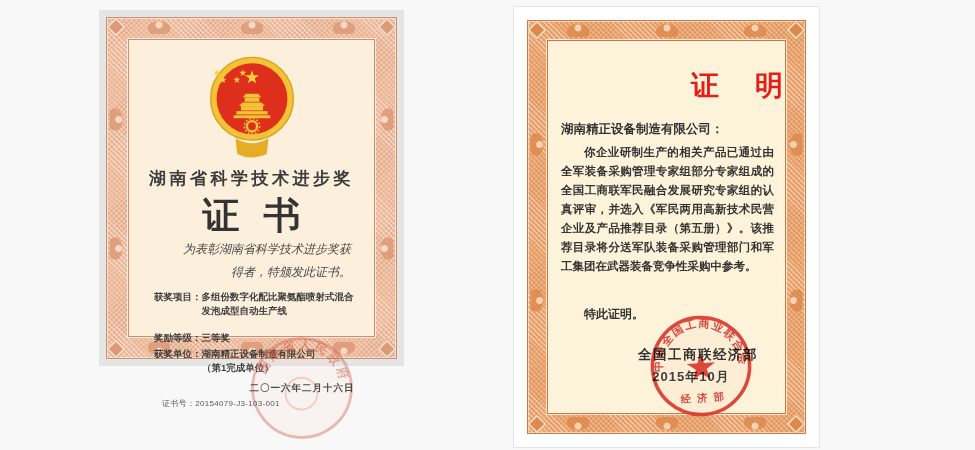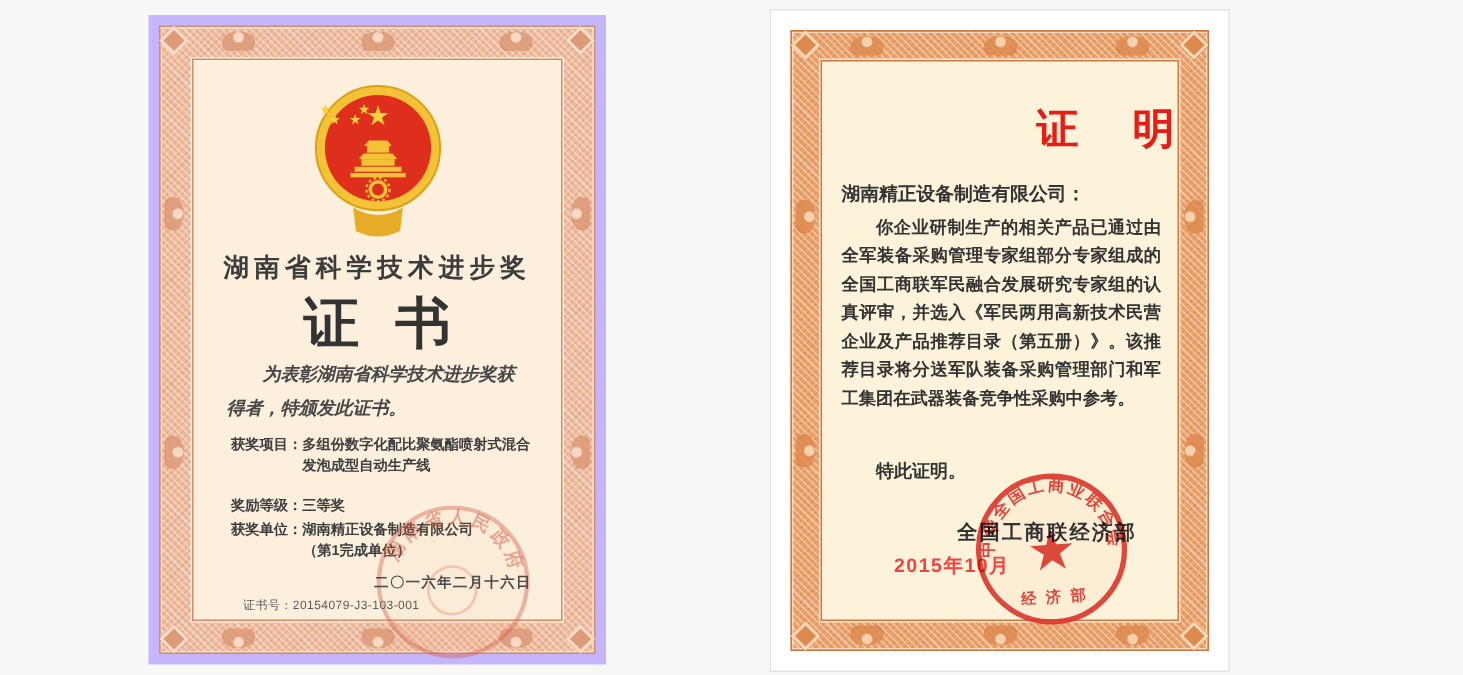--- a/index.html
+++ b/index.html
@@ -1,20 +1,20 @@
 <!DOCTYPE html>
 <html><head>
 <meta charset="utf-8">
 <style>
   html,body{margin:0;padding:0;}
   body{font-family:"Liberation Serif", serif; -webkit-font-smoothing:antialiased;}
   .stage{position:relative;width:975px;height:450px;background:#f8f8f8;overflow:hidden;}
 
   .cert{position:absolute;}
-  .cert-left{left:99px;top:10px;width:305px;height:433px;background:#c4b5fd;
+  .cert-left{left:99px;top:10px;width:305px;height:356px;background:#e5e5e5;
     --band:#f0bc9e;--band-dark:#dc9a78;--band-line:#cf8d69;--band-light:#f9ddcb;--paper:#fcf0dd;}
   .cert-right{left:513px;top:6px;width:305px;height:440px;background:#ffffff;border:1px solid #e4e4e4;
     --band:#eca36b;--band-dark:#dd8a4e;--band-line:#cc7a40;--band-light:#f8d9b8;--paper:#fdf3da;}
 
   .band{position:absolute;z-index:1;
     background:
       repeating-linear-gradient(45deg, rgba(255,255,255,.40) 0 1px, rgba(255,255,255,0) 1px 3.5px),
       repeating-linear-gradient(-45deg, rgba(140,60,30,.13) 0 1px, rgba(140,60,30,0) 1px 3.5px),
       var(--band);
     border:1px solid var(--band-line);
@@ -38,22 +38,22 @@
   .corner{position:absolute;width:14px;height:14px;background:var(--band-dark);transform:rotate(45deg);
     box-shadow:inset 0 0 0 2px var(--band-light), inset 0 0 0 4px var(--band-dark);} 
   .c-tl{top:2px;left:2px;} .c-tr{top:2px;right:2px;} .c-bl{bottom:2px;left:2px;} .c-br{bottom:2px;right:2px;}
 
   
   .emblem{position:absolute;left:50%;top:42px;transform:translateX(-50%);width:92px;height:110px;}
   .l-title{position:absolute;top:157px;left:0;width:100%;text-align:center;
     font-family:"Liberation Sans",sans-serif;font-weight:bold;font-size:17px;letter-spacing:3.5px;color:#3c3c3c;}
   .l-sub{position:absolute;top:181px;left:0;width:100%;text-align:center;
     font-family:"Liberation Sans",sans-serif;font-weight:bold;font-size:37px;letter-spacing:24px;padding-left:24px;box-sizing:border-box;color:#333;}
-  .l-dedication{position:absolute;top:228px;left:52px;width:200px;font-size:12px;font-style:italic;font-weight:700;
-    line-height:1.9;text-indent:2em;color:#474747;}
+  .l-dedication{position:absolute;top:228px;left:52px;width:200px;font-size:12px;font-style:italic;font-weight:400;
+    line-height:1.9;text-indent:2em;color:#474747;text-align:right;}
   .l-fields{position:absolute;top:280px;left:55px;width:202px;font-family:"Liberation Sans",sans-serif;
     font-size:9.5px;color:#3d3d3d;font-weight:600;line-height:1.45;}
   .fieldrow{display:flex;}
   .flabel{white-space:nowrap;}
   .fval{flex:1;}
   .row-grade{margin-top:13px;}
   .row-unit{margin-top:3px;}
   .funit-note{margin-left:48px;width:118px;}
   .l-seal{position:absolute;left:147px;top:322px;width:112px;height:112px;opacity:.75;transform:rotate(6deg);}
   .l-date{position:absolute;top:372px;left:103px;width:200px;text-align:center;font-size:9.5px;
@@ -66,22 +66,22 @@
     font-family:"Liberation Sans",sans-serif;font-weight:bold;font-size:28px;color:#e51d15;
     letter-spacing:36px;padding-left:36px;box-sizing:border-box;}
   .r-addressee{position:absolute;top:114px;left:47px;font-size:12.5px;font-weight:bold;color:#333;
     font-family:"Liberation Sans",sans-serif;}
   .r-body{position:absolute;top:136px;left:47px;width:213px;margin:0;font-size:11.5px;font-weight:bold;
     line-height:19px;text-align:justify;text-indent:2em;color:#333;font-family:"Liberation Sans",sans-serif;}
   .r-closing{position:absolute;top:299px;left:70px;font-size:12px;font-weight:bold;color:#333;
     font-family:"Liberation Sans",sans-serif;}
   .r-issuer{position:absolute;top:339px;left:89px;width:190px;text-align:center;font-size:13.5px;
     font-weight:bold;color:#333;letter-spacing:1.5px;font-family:"Liberation Sans",sans-serif;z-index:4;}
-  .r-date{position:absolute;top:361px;left:82px;width:190px;text-align:left;font-size:13px;
-    font-weight:bold;color:#ef4444;letter-spacing:1px;font-family:"Liberation Sans",sans-serif;z-index:4;}
+  .r-date{position:absolute;top:361px;left:82px;width:190px;text-align:center;font-size:13px;
+    font-weight:bold;color:#404040;letter-spacing:1px;font-family:"Liberation Sans",sans-serif;z-index:4;}
   .r-seal{position:absolute;left:134px;top:306px;width:106px;height:106px;z-index:5;
     mix-blend-mode:multiply;opacity:.9;transform:rotate(-4deg);pointer-events:none;}
   .seal-text{font-family:"Liberation Sans",sans-serif;font-weight:bold;}
 </style>
 </head>
 <body>
 
 <div class="stage">
 
   <div class="cert cert-left">

